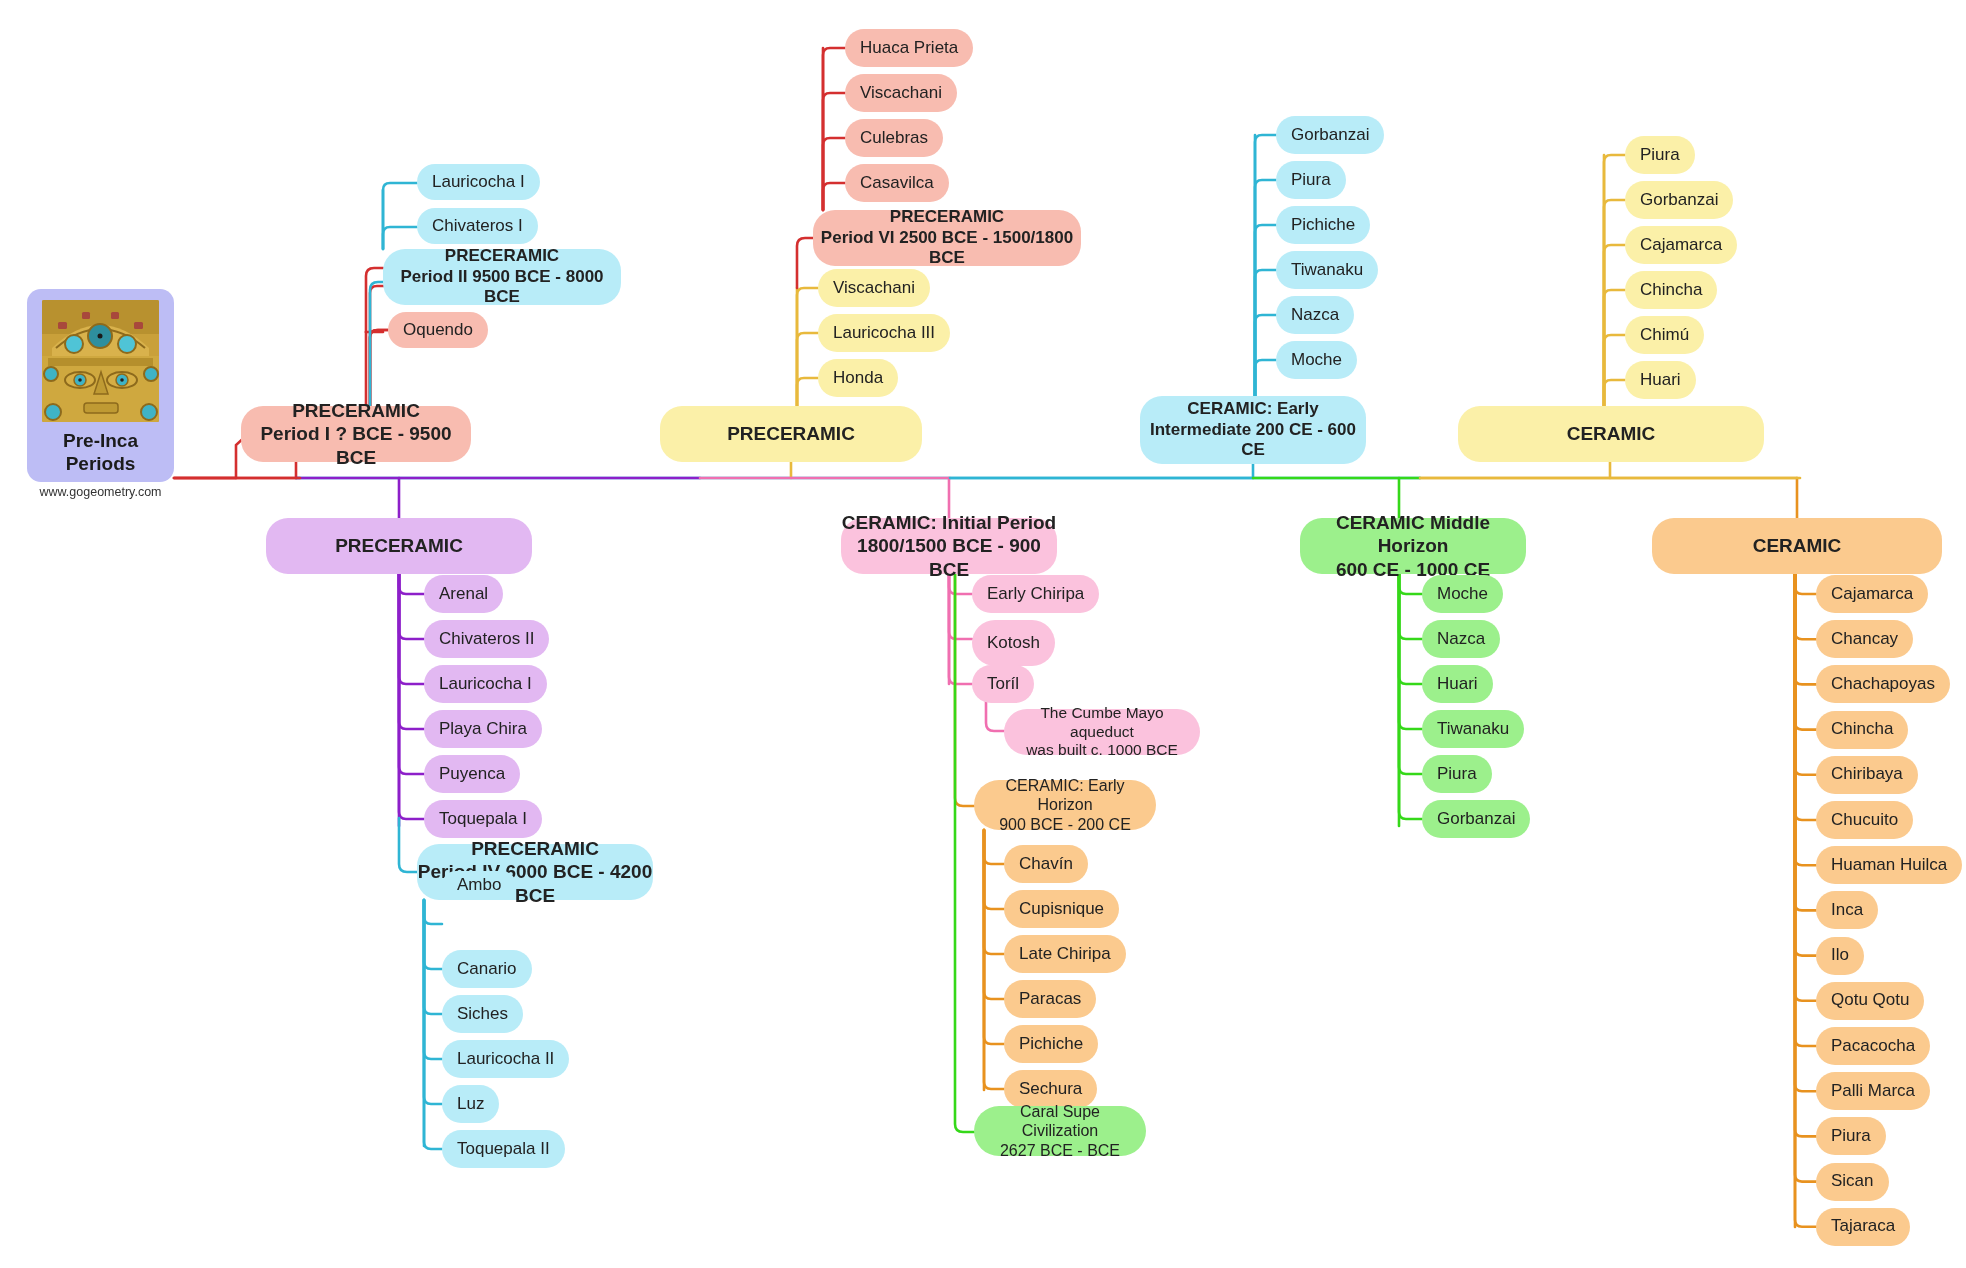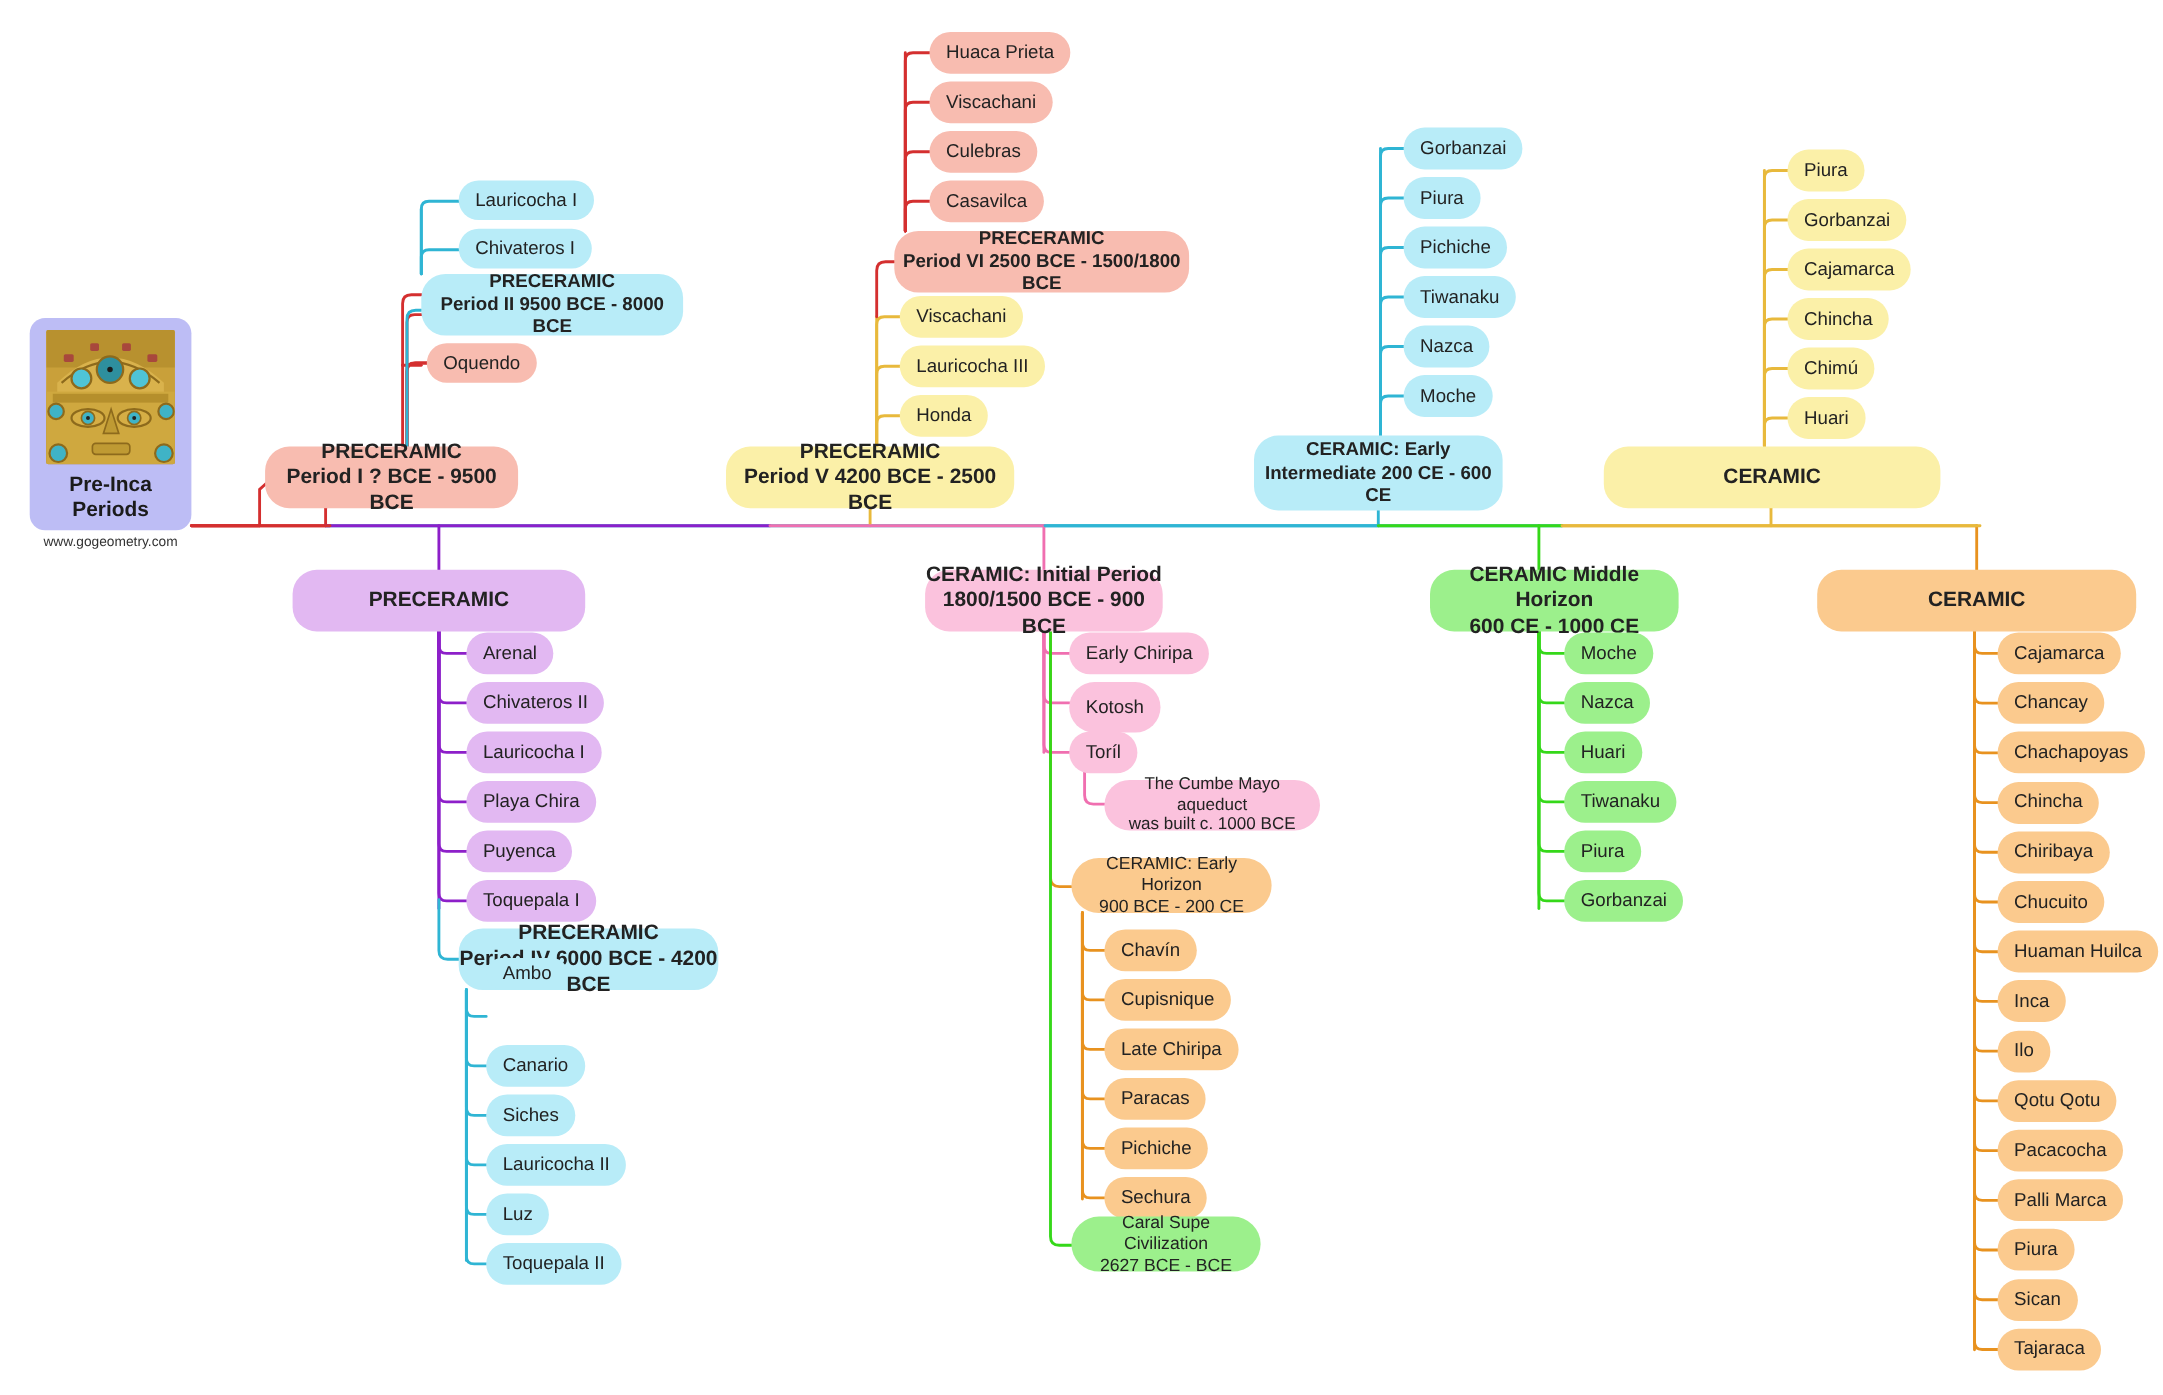--- a/index.html
+++ b/index.html
@@ -308,21 +308,20 @@
         </div>
       </div>
       <div class="node c-blue leaf" style="left: 442px; top: 1130px; height: 38px;">
         <div>
           <div>Toquepala II</div>
         </div>
       </div>
       <div class="node c-yellow multi major" style="left: 660px; top: 406px; width: 262px; height: 56px;">
         <div>
           <div>PRECERAMIC</div>
-          <div>Period V 4200 BCE - 2500 BCE</div>
         </div>
       </div>
       <div class="node c-yellow leaf" style="left: 818px; top: 269px; height: 38px;">
         <div>
           <div>Viscachani</div>
         </div>
       </div>
       <div class="node c-yellow leaf" style="left: 818px; top: 314px; height: 38px;">
         <div>
           <div>Lauricocha III</div>

